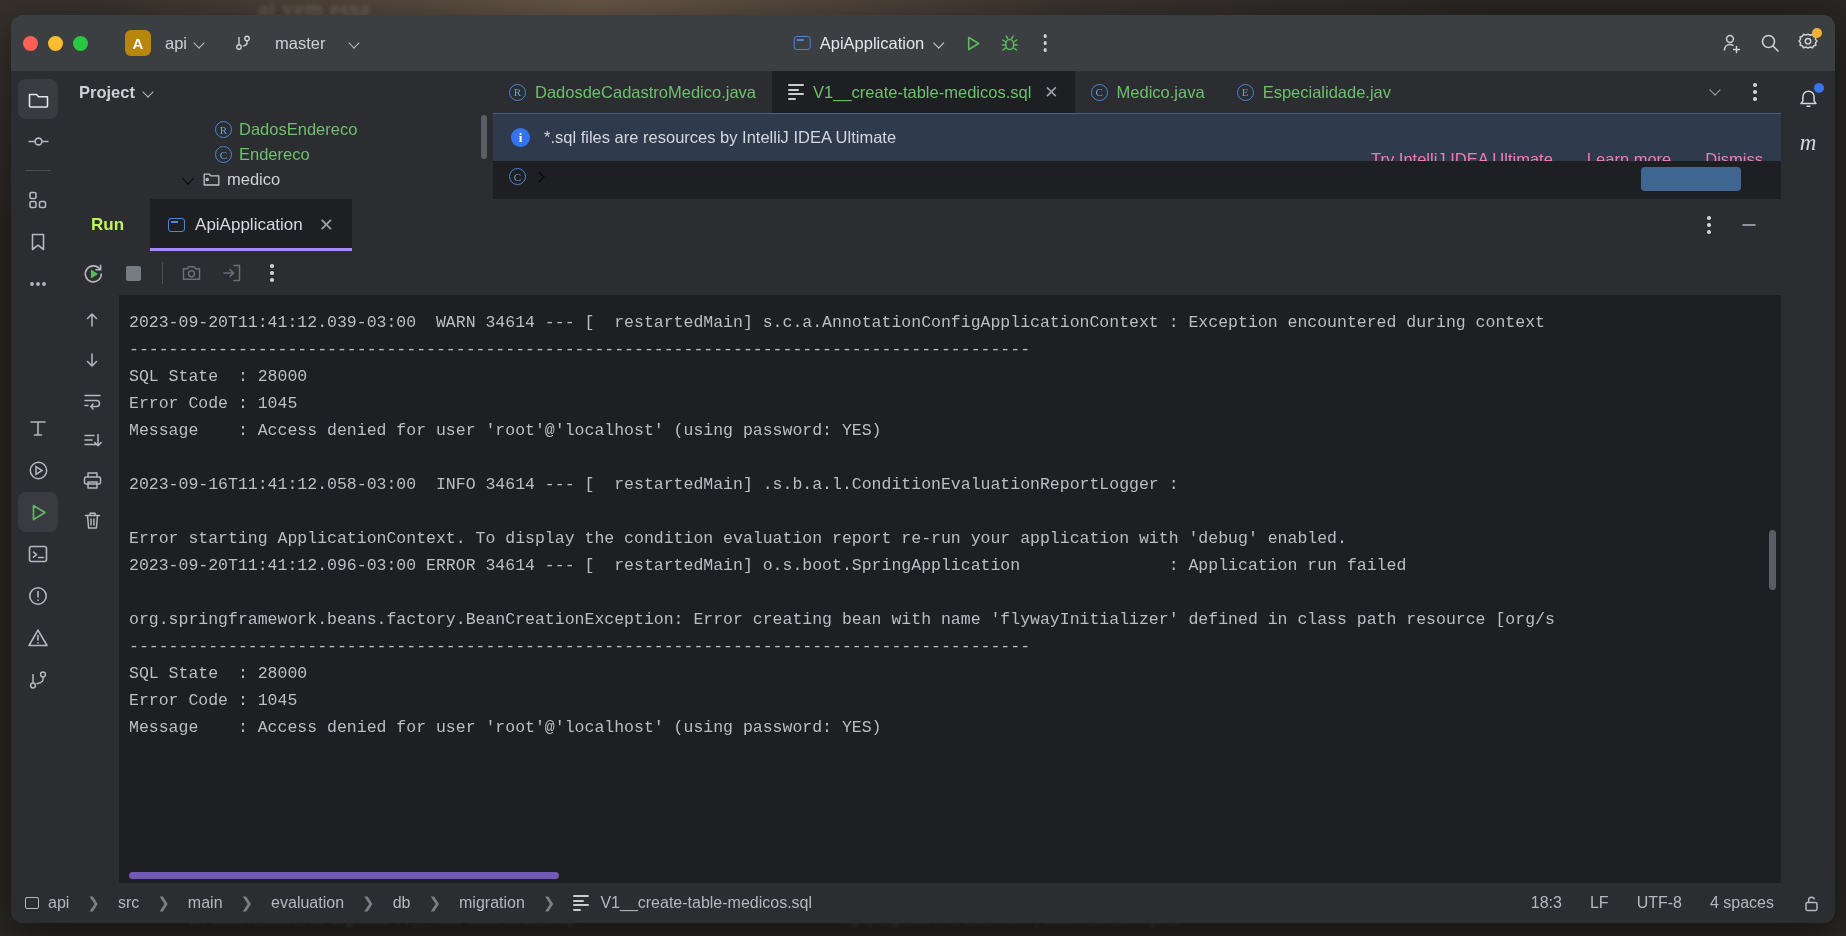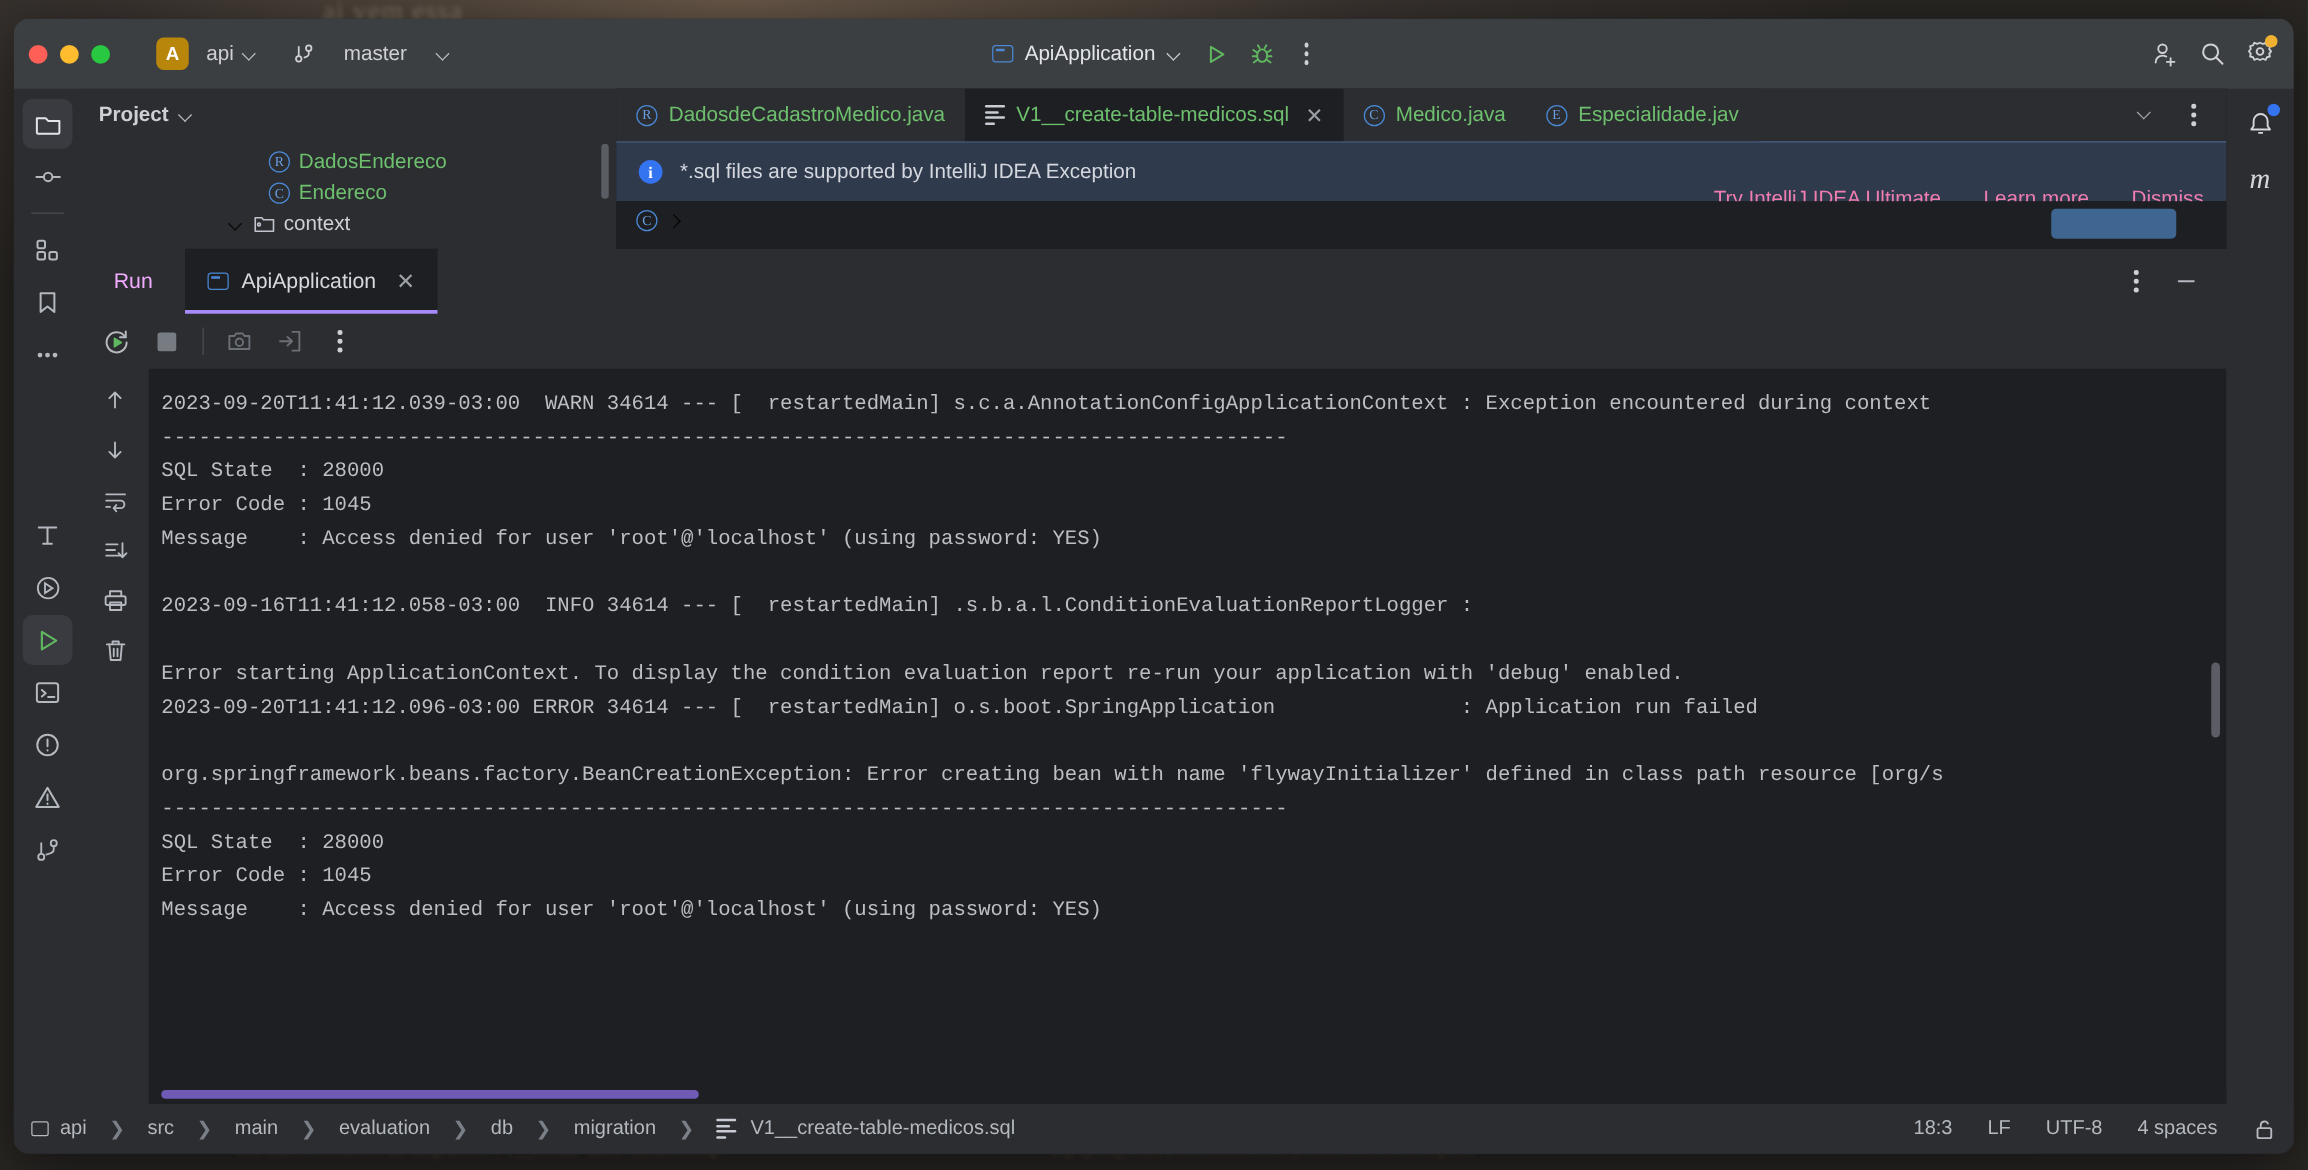--- a/index.html
+++ b/index.html
@@ -191,21 +191,21 @@
     position: absolute; right: 40px; top: 6px; width: 100px; height: 24px;
     background: #4a7fb5; border-radius: 4px; opacity: .75;
   }
   .sub-ic { position: absolute; left: 16px; top: 7px; display:flex; gap:8px; align-items:center; }
 
   
   .runwin { flex: 1; display: flex; flex-direction: column; background: #2b2d30; min-height: 0; }
   .run-head { height: 52px; display: flex; align-items: stretch; position: relative; }
   .run-label {
     display: flex; align-items: center; padding: 0 26px;
-    color: #f0abfc; font-size: 17px; font-weight: 400;
+    color: #bef264; font-size: 17px; font-weight: 700;
   }
   .run-tab {
     display: flex; align-items: center; gap: 10px;
     padding: 0 18px; font-size: 17px; color: #d6d9e0;
     background: #1e1f22; position: relative; cursor: default;
   }
   .run-tab::after {
     content:''; position:absolute; left:0; right:0; bottom:0; height:3px; background:#a78bfa;
   }
   .run-tab .x { color: #9aa0a6; font-size: 18px; margin-left: 6px; }
@@ -455,21 +455,21 @@
             <div class="tree-row">
               <span class="cls-ic">C</span>
               <span class="tree-lbl">Endereco</span>
             </div>
             <div class="tree-row ind">
               <span class="chev" style="margin-right:2px;"></span>
               <svg width="17" height="15" viewBox="0 0 17 15" fill="none" stroke="#c0c4cc" stroke-width="1.3" stroke-linejoin="round">
                 <path d="M1.2 2.2h5.2l1.4 1.6h8v9.2h-14.6z"></path>
                   <circle cx="4.2" cy="7.6" r="1.1"></circle>
               </svg>
-              <span class="tree-lbl folder">context</span>
+              <span class="tree-lbl folder">medico</span>
             </div>
             <div class="tree-scroll"></div>
           </div>
         </div>
 
         <div class="editor-area">
           <div class="tabbar">
             <div class="etab inactive">
               <span class="etab-ic">R</span>
               <span>DadosdeCadastroMedico.java</span>
@@ -501,21 +501,21 @@
                     <i></i>
                     <i></i>
                     <i></i>
                   </span>
               </div>
             </div>
           </div>
 
           <div class="banner">
             <span class="info-ic">i</span>
-            <span>*.sql files are supported by IntelliJ IDEA Exception</span>
+            <span>*.sql files are resources by IntelliJ IDEA Ultimate</span>
             <span class="banner-links">
               <span class="blink">Try IntelliJ IDEA Ultimate</span>
               <span class="blink">Learn more</span>
               <span class="blink">Dismiss</span>
             </span>
           </div>
 
           <div class="banner-sub">
             <div class="sub-ic">
               <span class="cls-ic">C</span>

